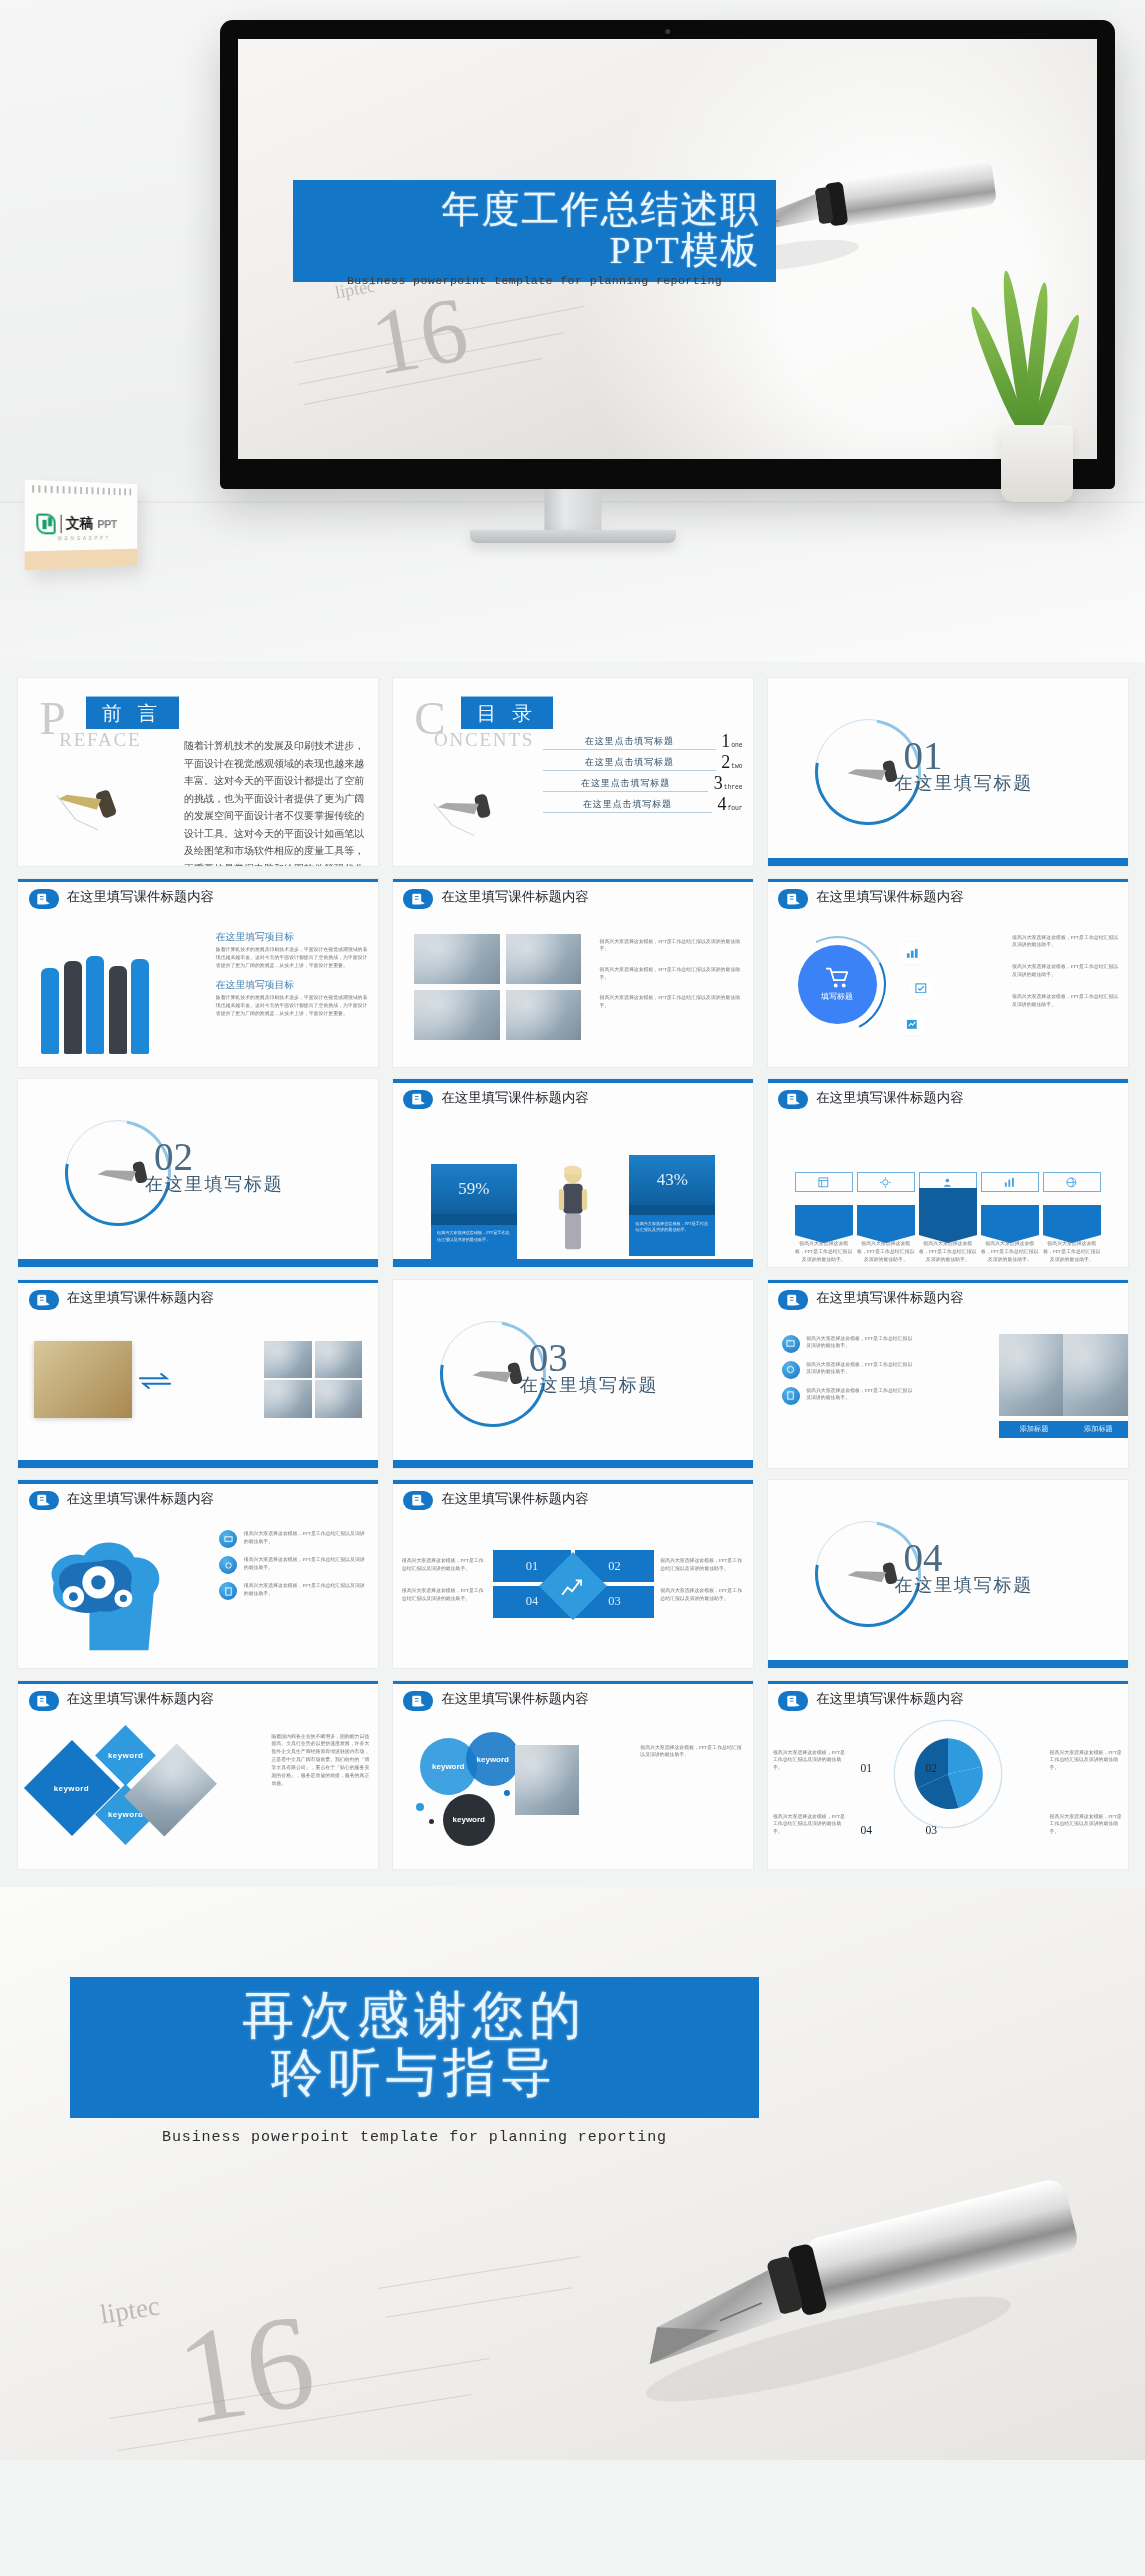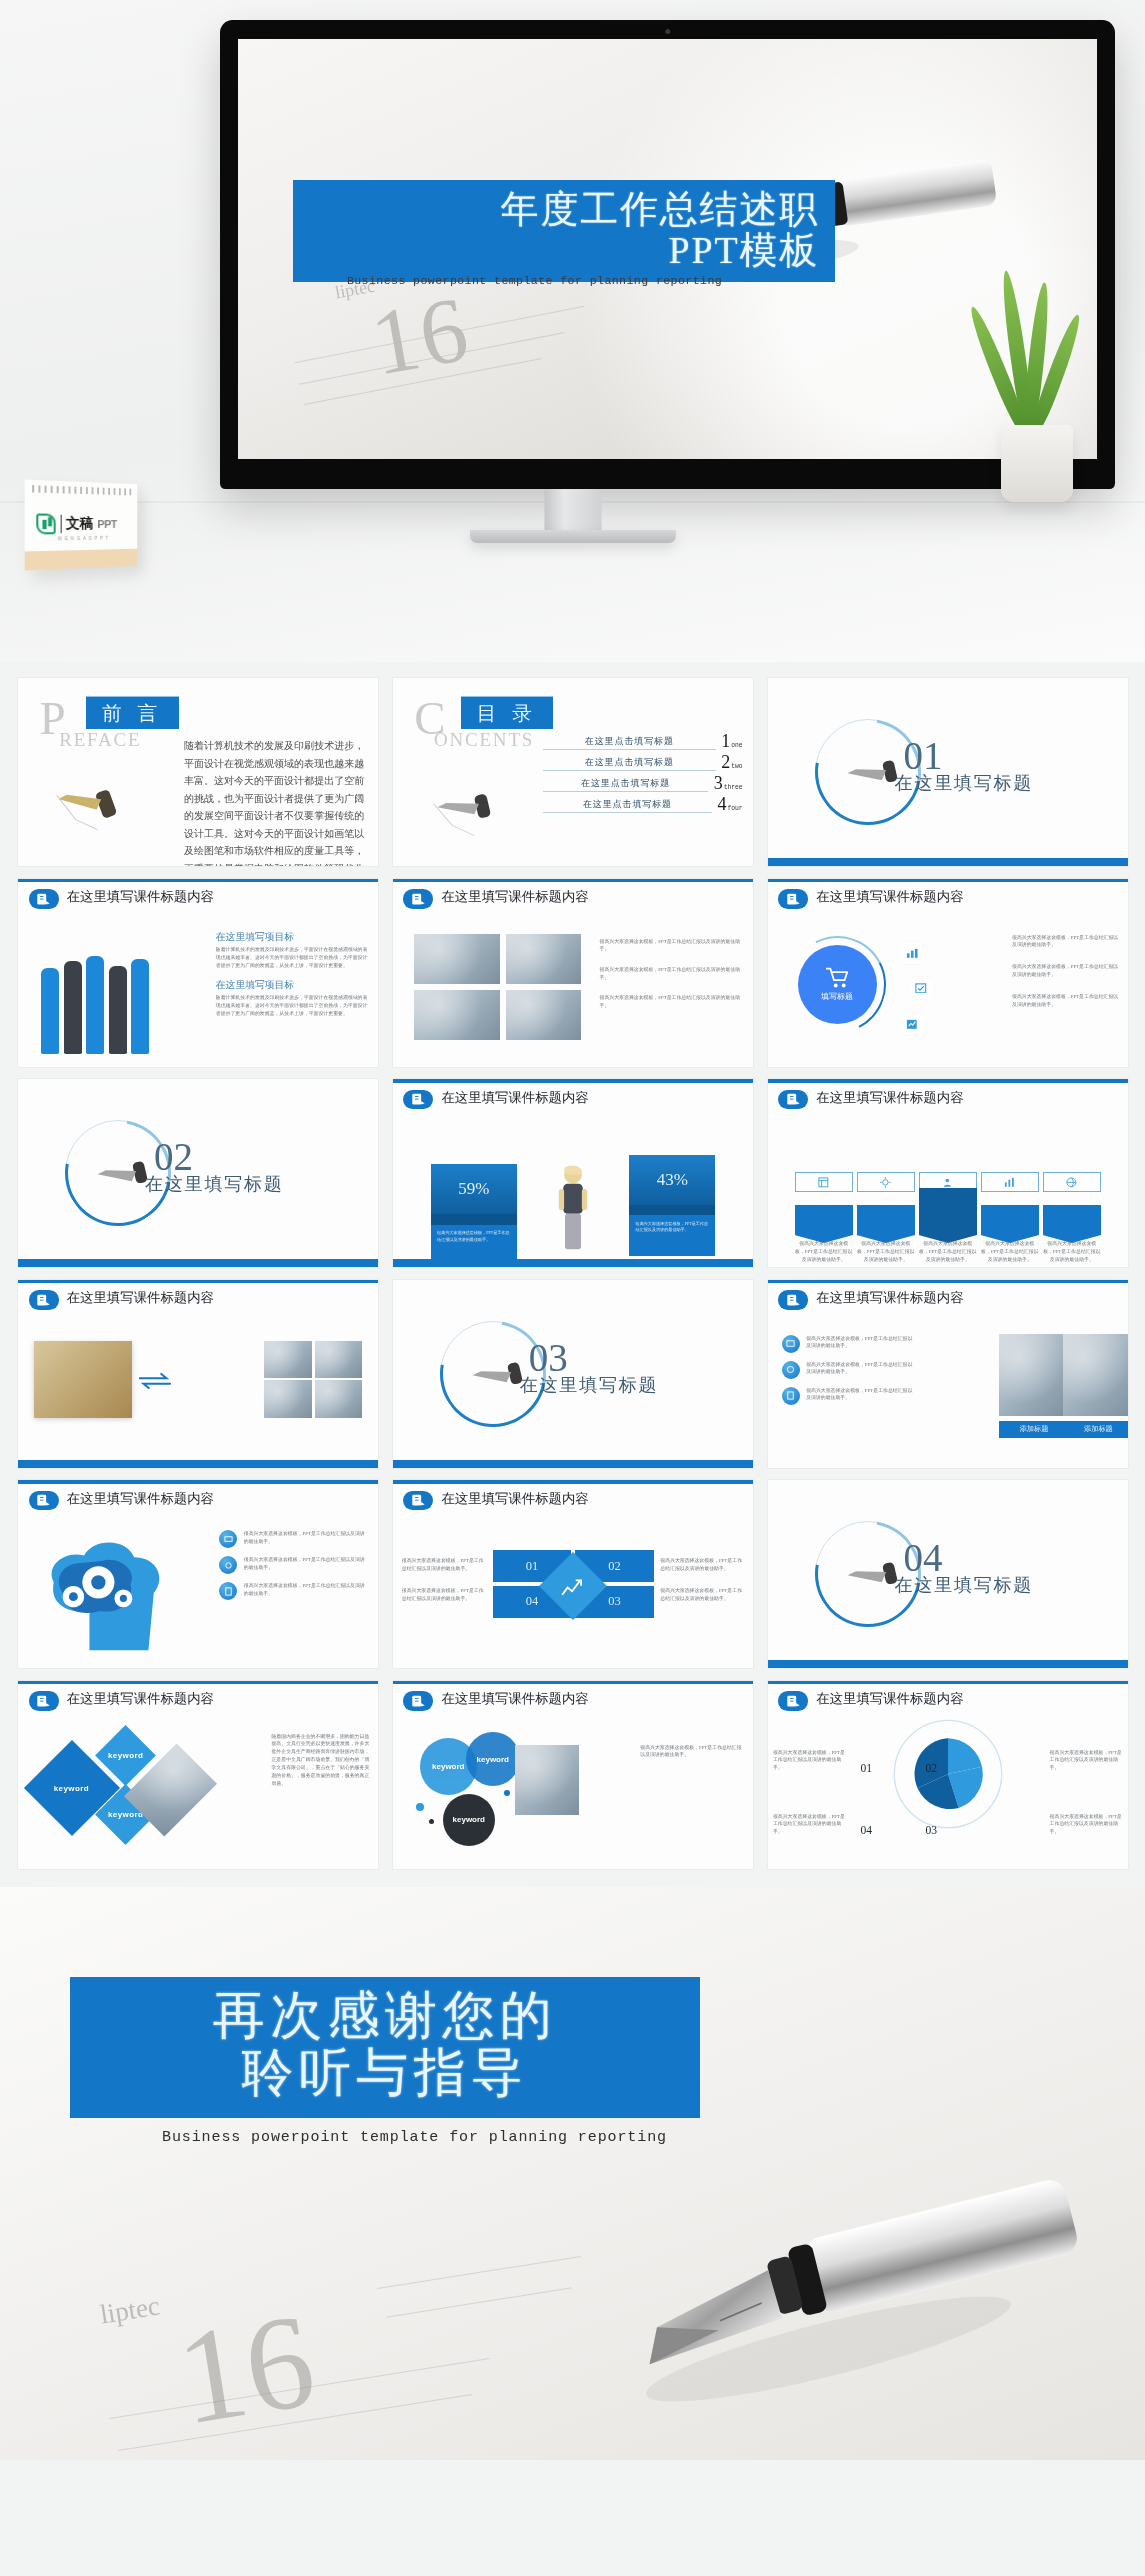--- a/index.html
+++ b/index.html
@@ -60,21 +60,21 @@
     position: absolute; left: 97px; top: 240px;
     font-family: "Liberation Serif", serif;
     font-size: 18px; color: #c0beba; transform: rotate(-10deg);
   }
   .pen {
     position: absolute; right: 97px; top: 100px;
     width: 295px; height: 165px; transform: rotate(-8deg);
   }
   .title-band {
     position: absolute; left: 55px; top: 141px;
-    width: 542px; padding: 9px 16px 12.5px 16px;
+    width: 483px; padding: 9px 16px 12.5px 16px;
     background: #1476c6;
   }
   .title-cn {
     font-family: "Liberation Serif", serif;
     font-size: 38px; line-height: 1.06; color: #eaf7ff;
     text-align: right; letter-spacing: 1.8px;
     text-shadow: 0 0 1.8px rgba(255,255,255,.6);
   }
   .title-sub {
     position: absolute; left: 55px; top: 235px; width: 483px;
@@ -329,21 +329,21 @@
     font-family: "Liberation Serif", serif; font-size: 7.2px; padding: 3.6px 0;
   }
 
   
   .outro {
     position: relative; width: 1146px; height: 573px;
     background: linear-gradient(160deg,#fbfbfa 0%,#f1f0ee 50%,#e7e5e1 100%);
     overflow: hidden;
   }
   .outro-band {
-    position: absolute; left: 70px; top: 90px; width: 630px;
+    position: absolute; left: 70px; top: 90px; width: 689px;
     background: #1476c6; padding: 10.7px 23px 16px 23px;
   }
   .outro-cn {
     font-family: "Liberation Serif", serif; color: #e8f7ff;
     font-size: 52px; line-height: 1.1; letter-spacing: 5.4px; text-align: center;
     text-shadow: 0 0 2.7px rgba(255,255,255,.65);
   }
   .outro-sub {
     position: absolute; left: 70px; top: 242px; width: 689px; text-align: center;
     font-family: "Liberation Mono", monospace; font-size: 15px; color: #2e2e2e; letter-spacing: 0.9px;

